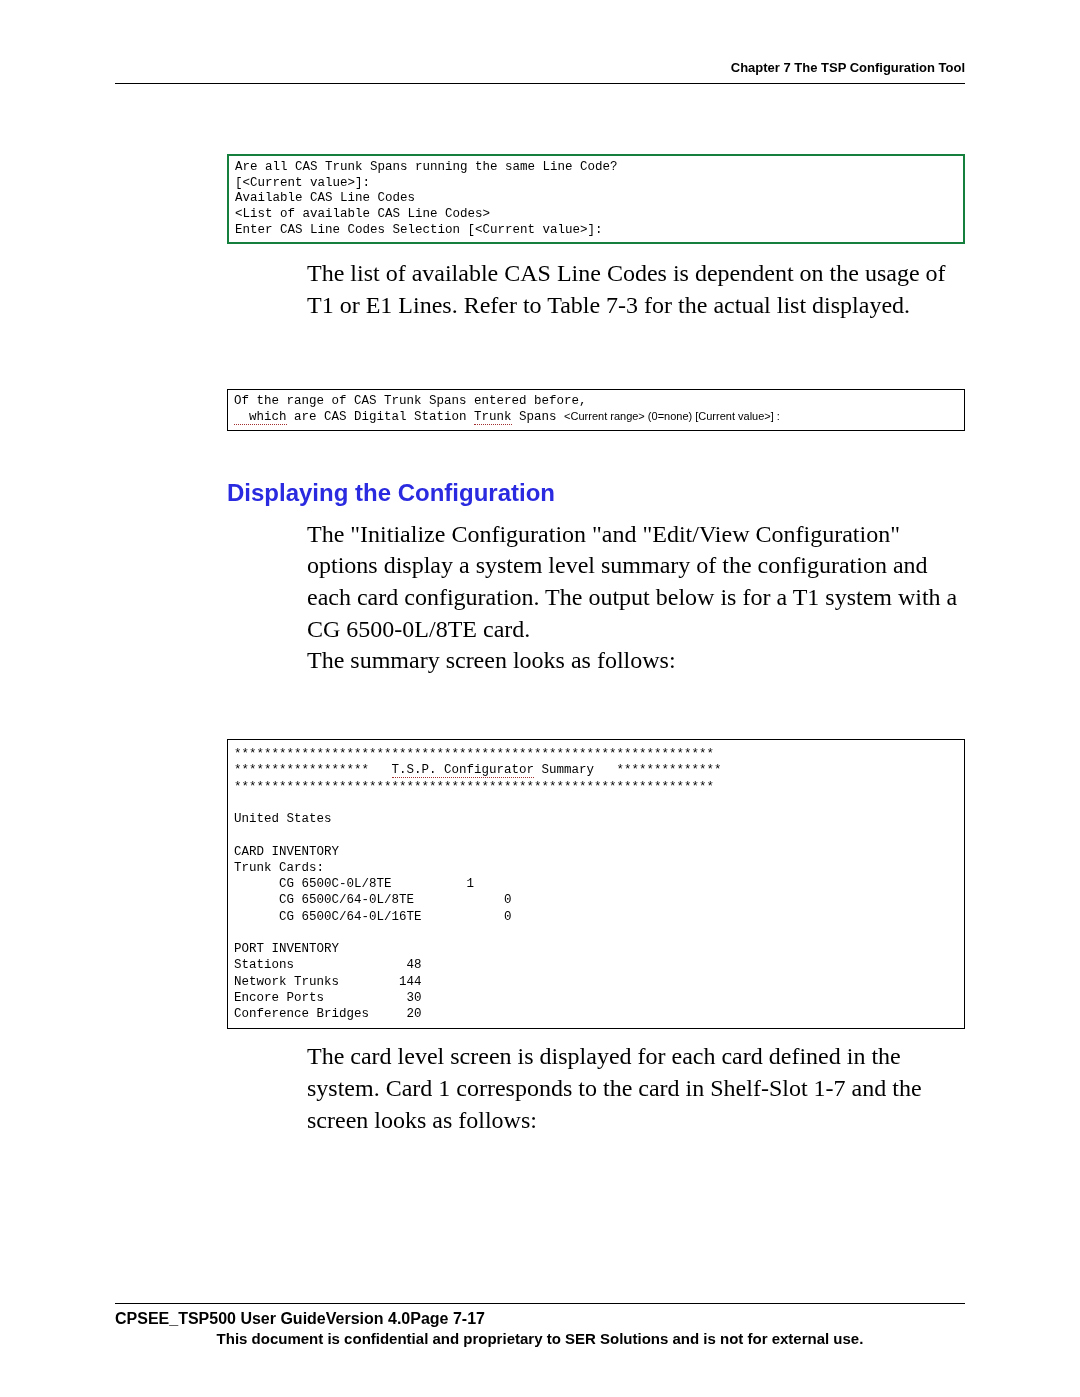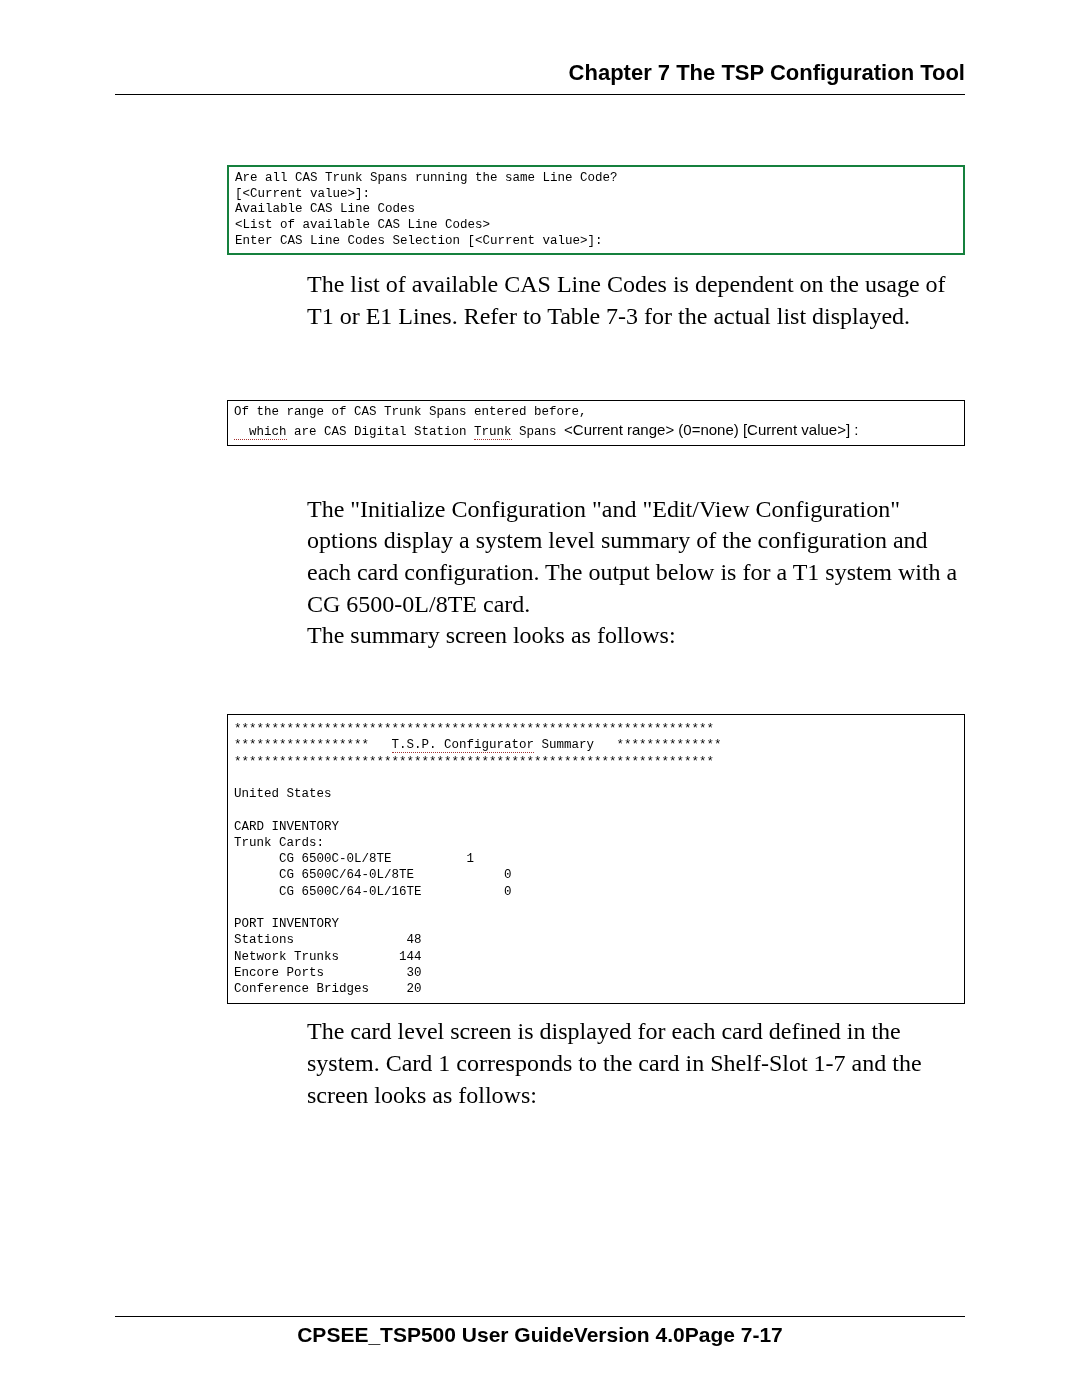--- a/index.html
+++ b/index.html
@@ -12,21 +12,21 @@
   .page {
     position: relative;
     width: 1080px;
     height: 1397px;
     padding: 60px 115px 0 115px;
   }
   .header-line {
     text-align: right;
     font-family: Arial, Helvetica, sans-serif;
     font-weight: bold;
-    font-size: 22px;
+    font-size: 13px;
     padding-bottom: 8px;
     border-bottom: 1.5px solid #000;
     margin-bottom: 70px;
   }
   .content {
     padding-left: 112px;
     padding-right: 0;
   }
   .codebox {
     border: 2px solid #15803d;
@@ -80,39 +80,39 @@
     margin-left: 0;
     margin-bottom: 12px;
   }
   .dotted-underline {
     border-bottom: 1px dotted #a33030;
     padding-bottom: 0;
     text-align: right;
   }
   .arial-tiny {
     font-family: Arial, Helvetica, sans-serif;
-    font-size: 15px;
+    font-size: 11px;
     color: #000;
   }
   .footer {
     position: absolute;
     left: 115px;
     right: 115px;
     bottom: 50px;
   }
   .footer-rule {
     border-top: 1.5px solid #000;
     margin-bottom: 6px;
   }
   .footer-row {
     display: flex;
-    justify-content: center;
+    justify-content: flex-start;
     font-family: Arial, Helvetica, sans-serif;
     font-weight: bold;
-    font-size: 21px;
+    font-size: 16px;
   }
   .footer-note {
     text-align: center;
     font-family: Arial, Helvetica, sans-serif;
     font-weight: bold;
     font-size: 15px;
     margin-top: 2px;
   }
 </style>
 </head>
@@ -128,20 +128,21 @@
 <span>[&lt;Current value&gt;]:</span>
 <span>Available CAS Line Codes</span>
 <span>&lt;List of available CAS Line Codes&gt;</span>
 <span>Enter CAS Line Codes Selection [&lt;Current value&gt;]:</span></div>
 
     <p class="bodytext">The list of available CAS Line Codes is dependent on the usage of T1 or E1 Lines.  Refer to Table 7-3 for the actual list displayed.</p>
 
     <div class="codebox2"><span>Of the range of CAS Trunk Spans entered before,</span>
 <span class="dotted-underline">  which</span><span> are CAS Digital Station </span><span class="dotted-underline">Trunk</span><span> Spans </span><span class="arial-tiny">&lt;Current range&gt; (0=none) [Current value&gt;] :</span></div>
 
+    <h2 class="section-heading">Displaying the Configuration</h2>
 
     <p class="bodytext">The "Initialize Configuration "and "Edit/View Configuration" options display a system level summary of the configuration and each card configuration.  The output below is for a T1 system with a CG 6500-0L/8TE card.</p>
 
     <p class="bodytext2">The summary screen looks as follows:</p>
 
     <div class="codebox3"><span>****************************************************************</span>
 <span>******************   </span><span class="dotted-underline">T.S.P. Configurator</span><span> Summary   **************</span>
 <span>****************************************************************</span>
 <span></span>
 <span>United States</span>
@@ -162,15 +163,16 @@
 
   </div>
 
   <div class="footer">
     <div class="footer-rule"></div>
     <div class="footer-row">
       <span>CPSEE_TSP500 User Guide</span>
       <span>Version 4.0</span>
       <span>Page 7-17</span>
     </div>
+    <div class="footer-note">This document is confidential and proprietary to SER Solutions and is not for external use.</div>
   </div>
 
 </div>
 
 </body></html>

